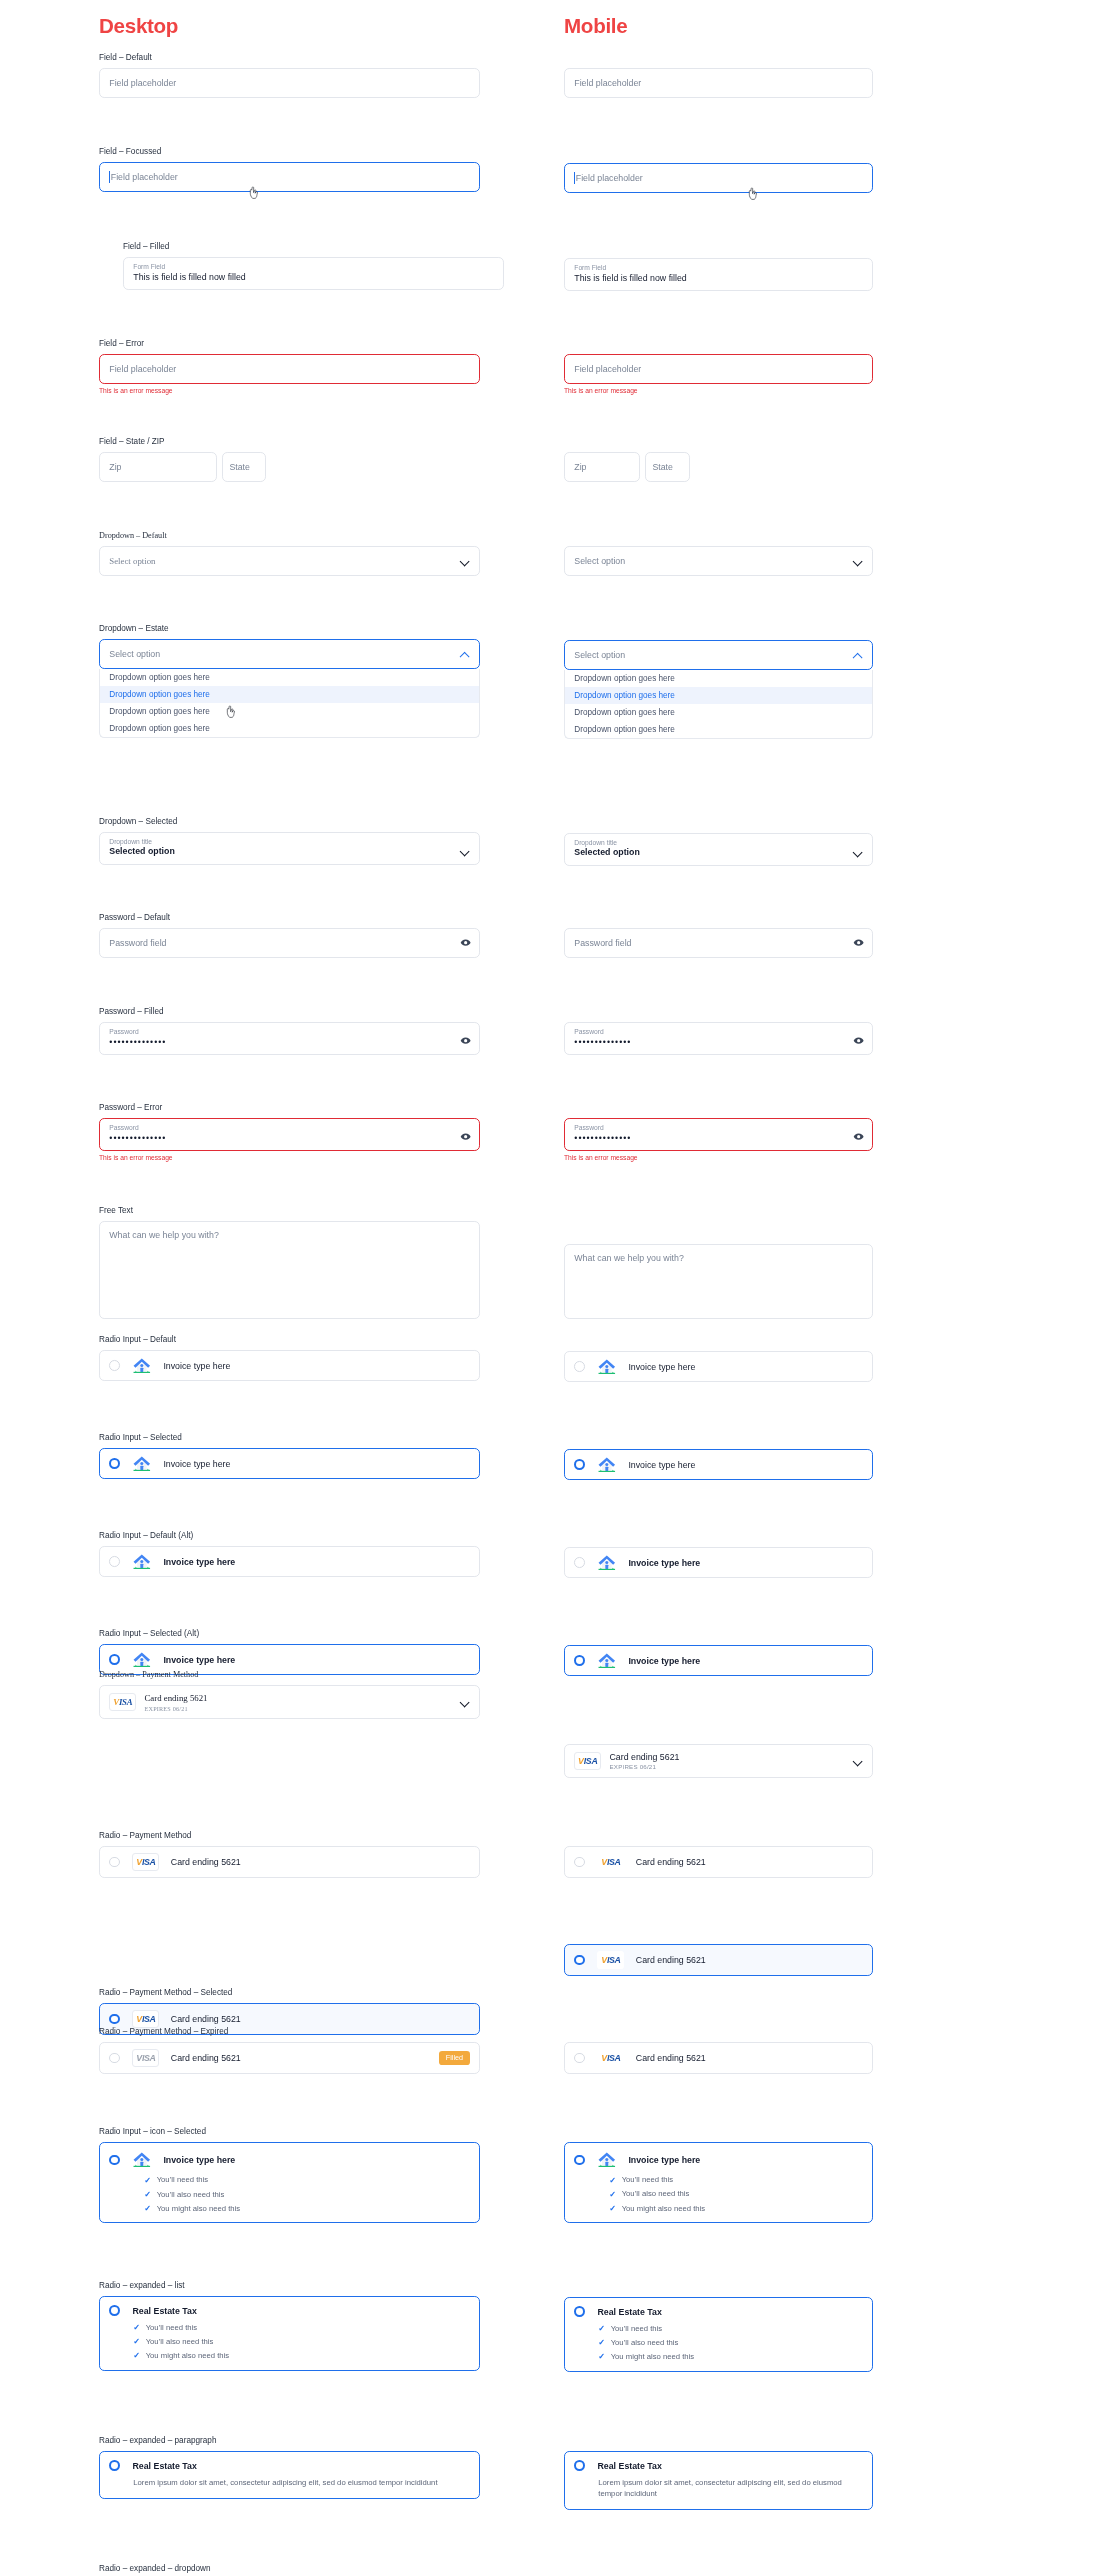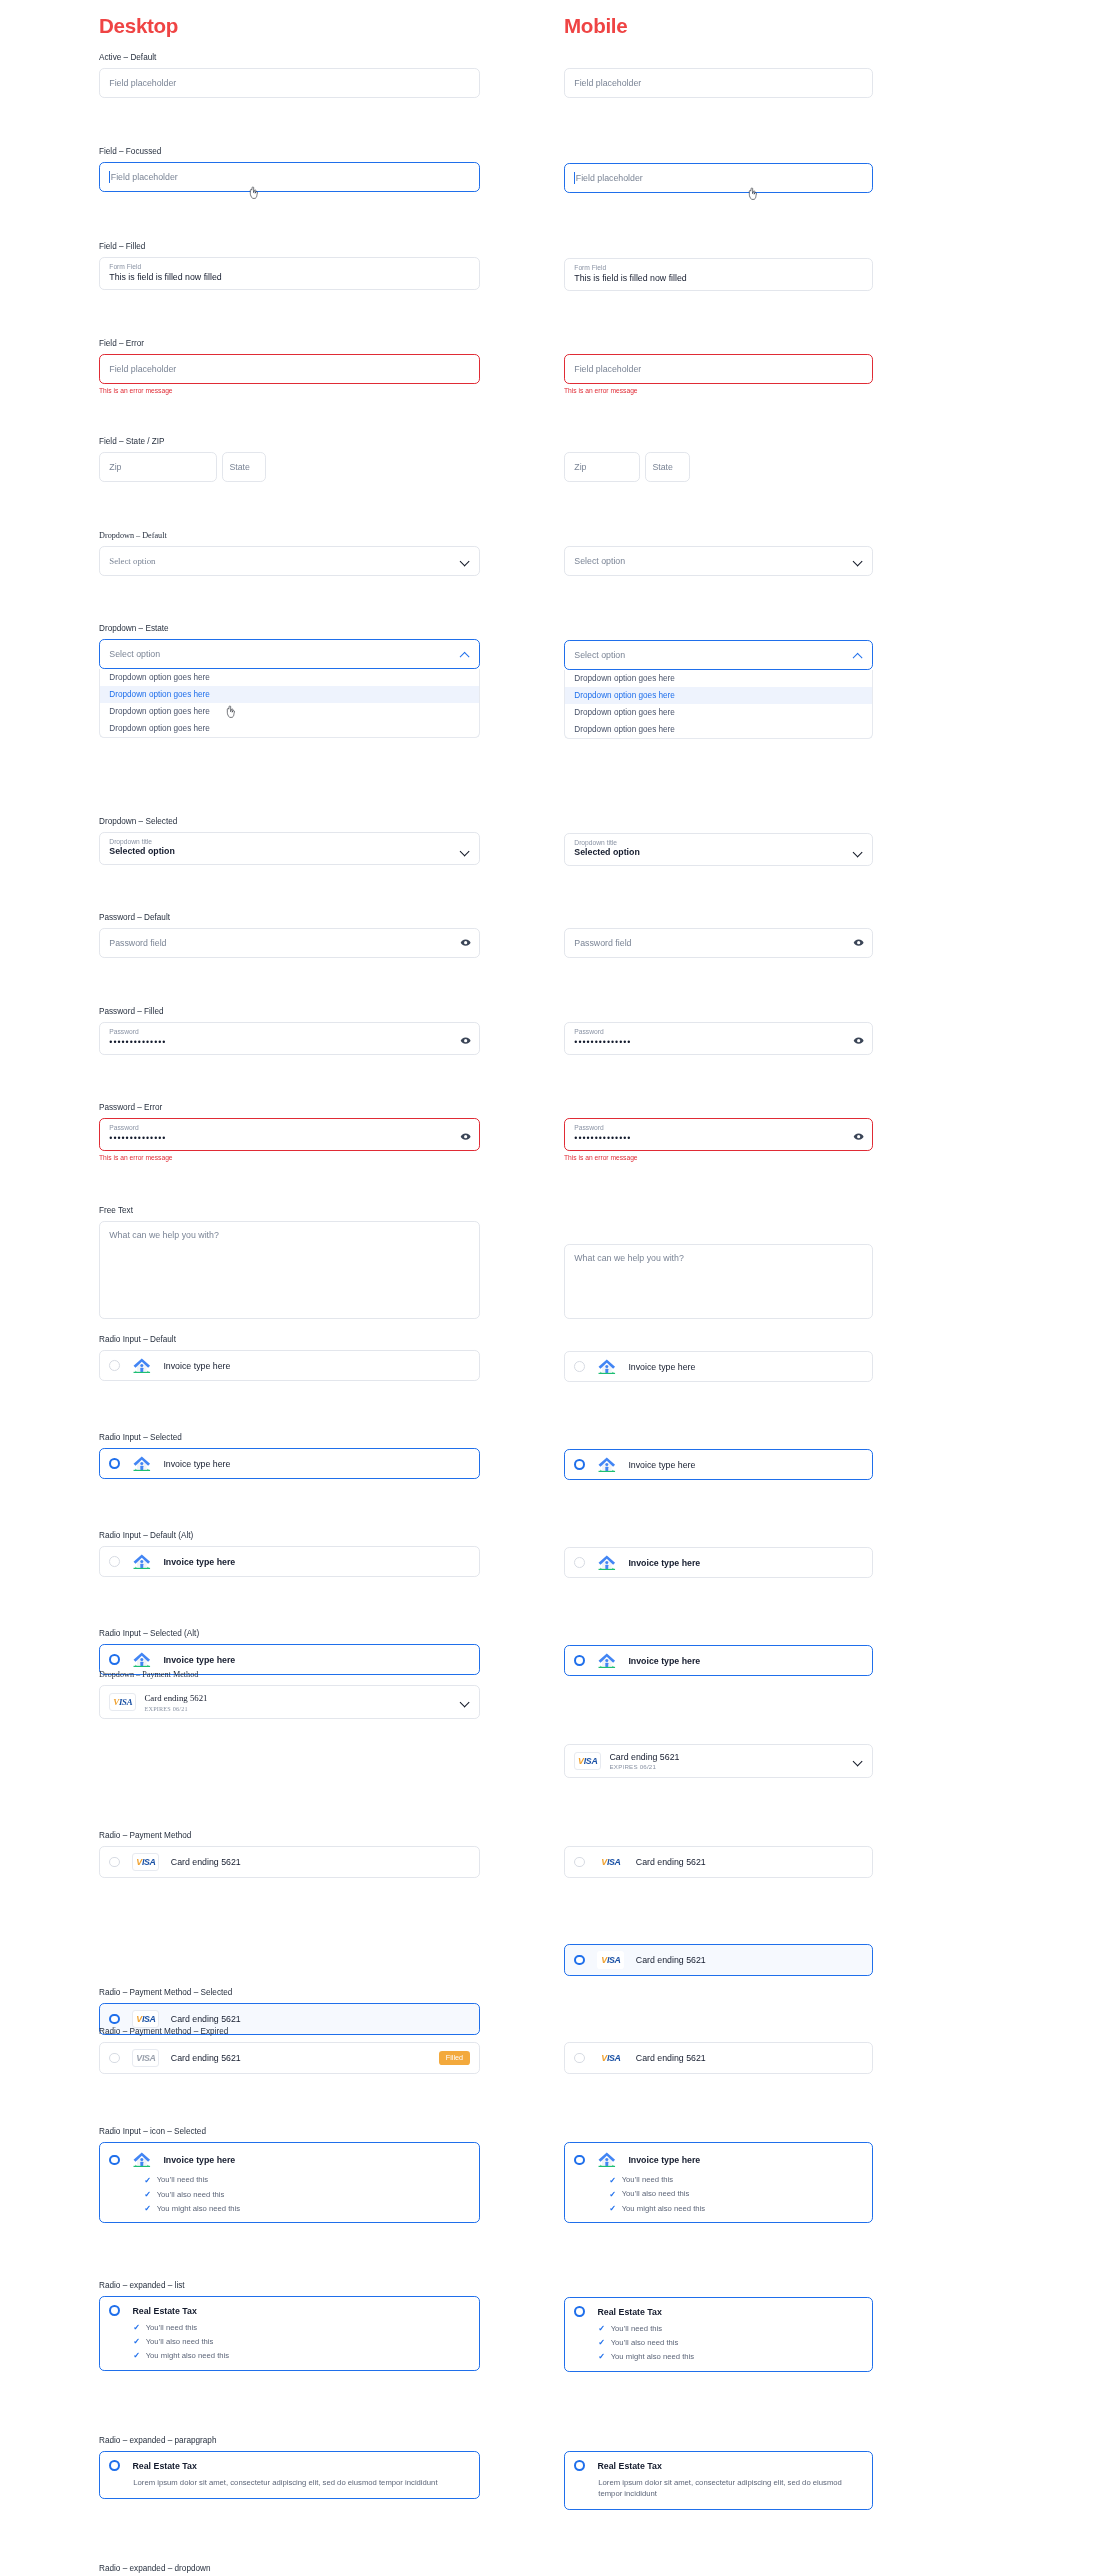--- a/index.html
+++ b/index.html
@@ -153,42 +153,42 @@
 </head>
 <body>
 
 <div class="page">
 
   <div class="col col-desktop">
 
     <div class="col-title" style="top:0;position:absolute;">Desktop</div>
 
     <div class="row" style="top:53px;">
-      <div class="row-label">Active – Default</div>
+      <div class="row-label">Field – Default</div>
       <div class="box">
         <div class="fld">
             <span class="ph">Field placeholder</span>
           </div>
       </div>
     </div>
 
     <div class="row" style="top:147px;">
       <div class="row-label">Field – Focussed</div>
       <div class="box focus">
         <div class="fld">
             <span class="caret-bar"></span>
             <span class="ph">Field placeholder</span>
           </div>
       </div>
       <svg class="cursor" style="left:149px; top:39px;" viewBox="0 0 26 30">
         <path d="M8 3 C8 1.5 11 1.5 11 3 L11 13 L12.5 8.5 C13 7 16 7.6 15.4 9.4 L14 14 L15.6 11.5 C16.4 10.2 19 11.2 18.4 13 L17.6 16 C17 19 17.3 22 14 24 L9 24 C6 21 4.5 18 4.5 14 L4.5 8 C4.5 6.5 7.4 6.5 7.4 8 Z" fill="#fff" stroke="#20242c" stroke-width="1.2"></path>
       </svg>
     </div>
 
-    <div class="row" style="top:242px;">
+    <div class="row" style="top:242px;margin-left:24px;">
       <div class="row-label">Field – Filled</div>
       <div class="box">
         <div class="fld-filled">
           <div class="mini-label">Form Field</div>
           <div class="filled-val">This is field is filled now filled</div>
         </div>
       </div>
     </div>
 
     <div class="row" style="top:339px;">

